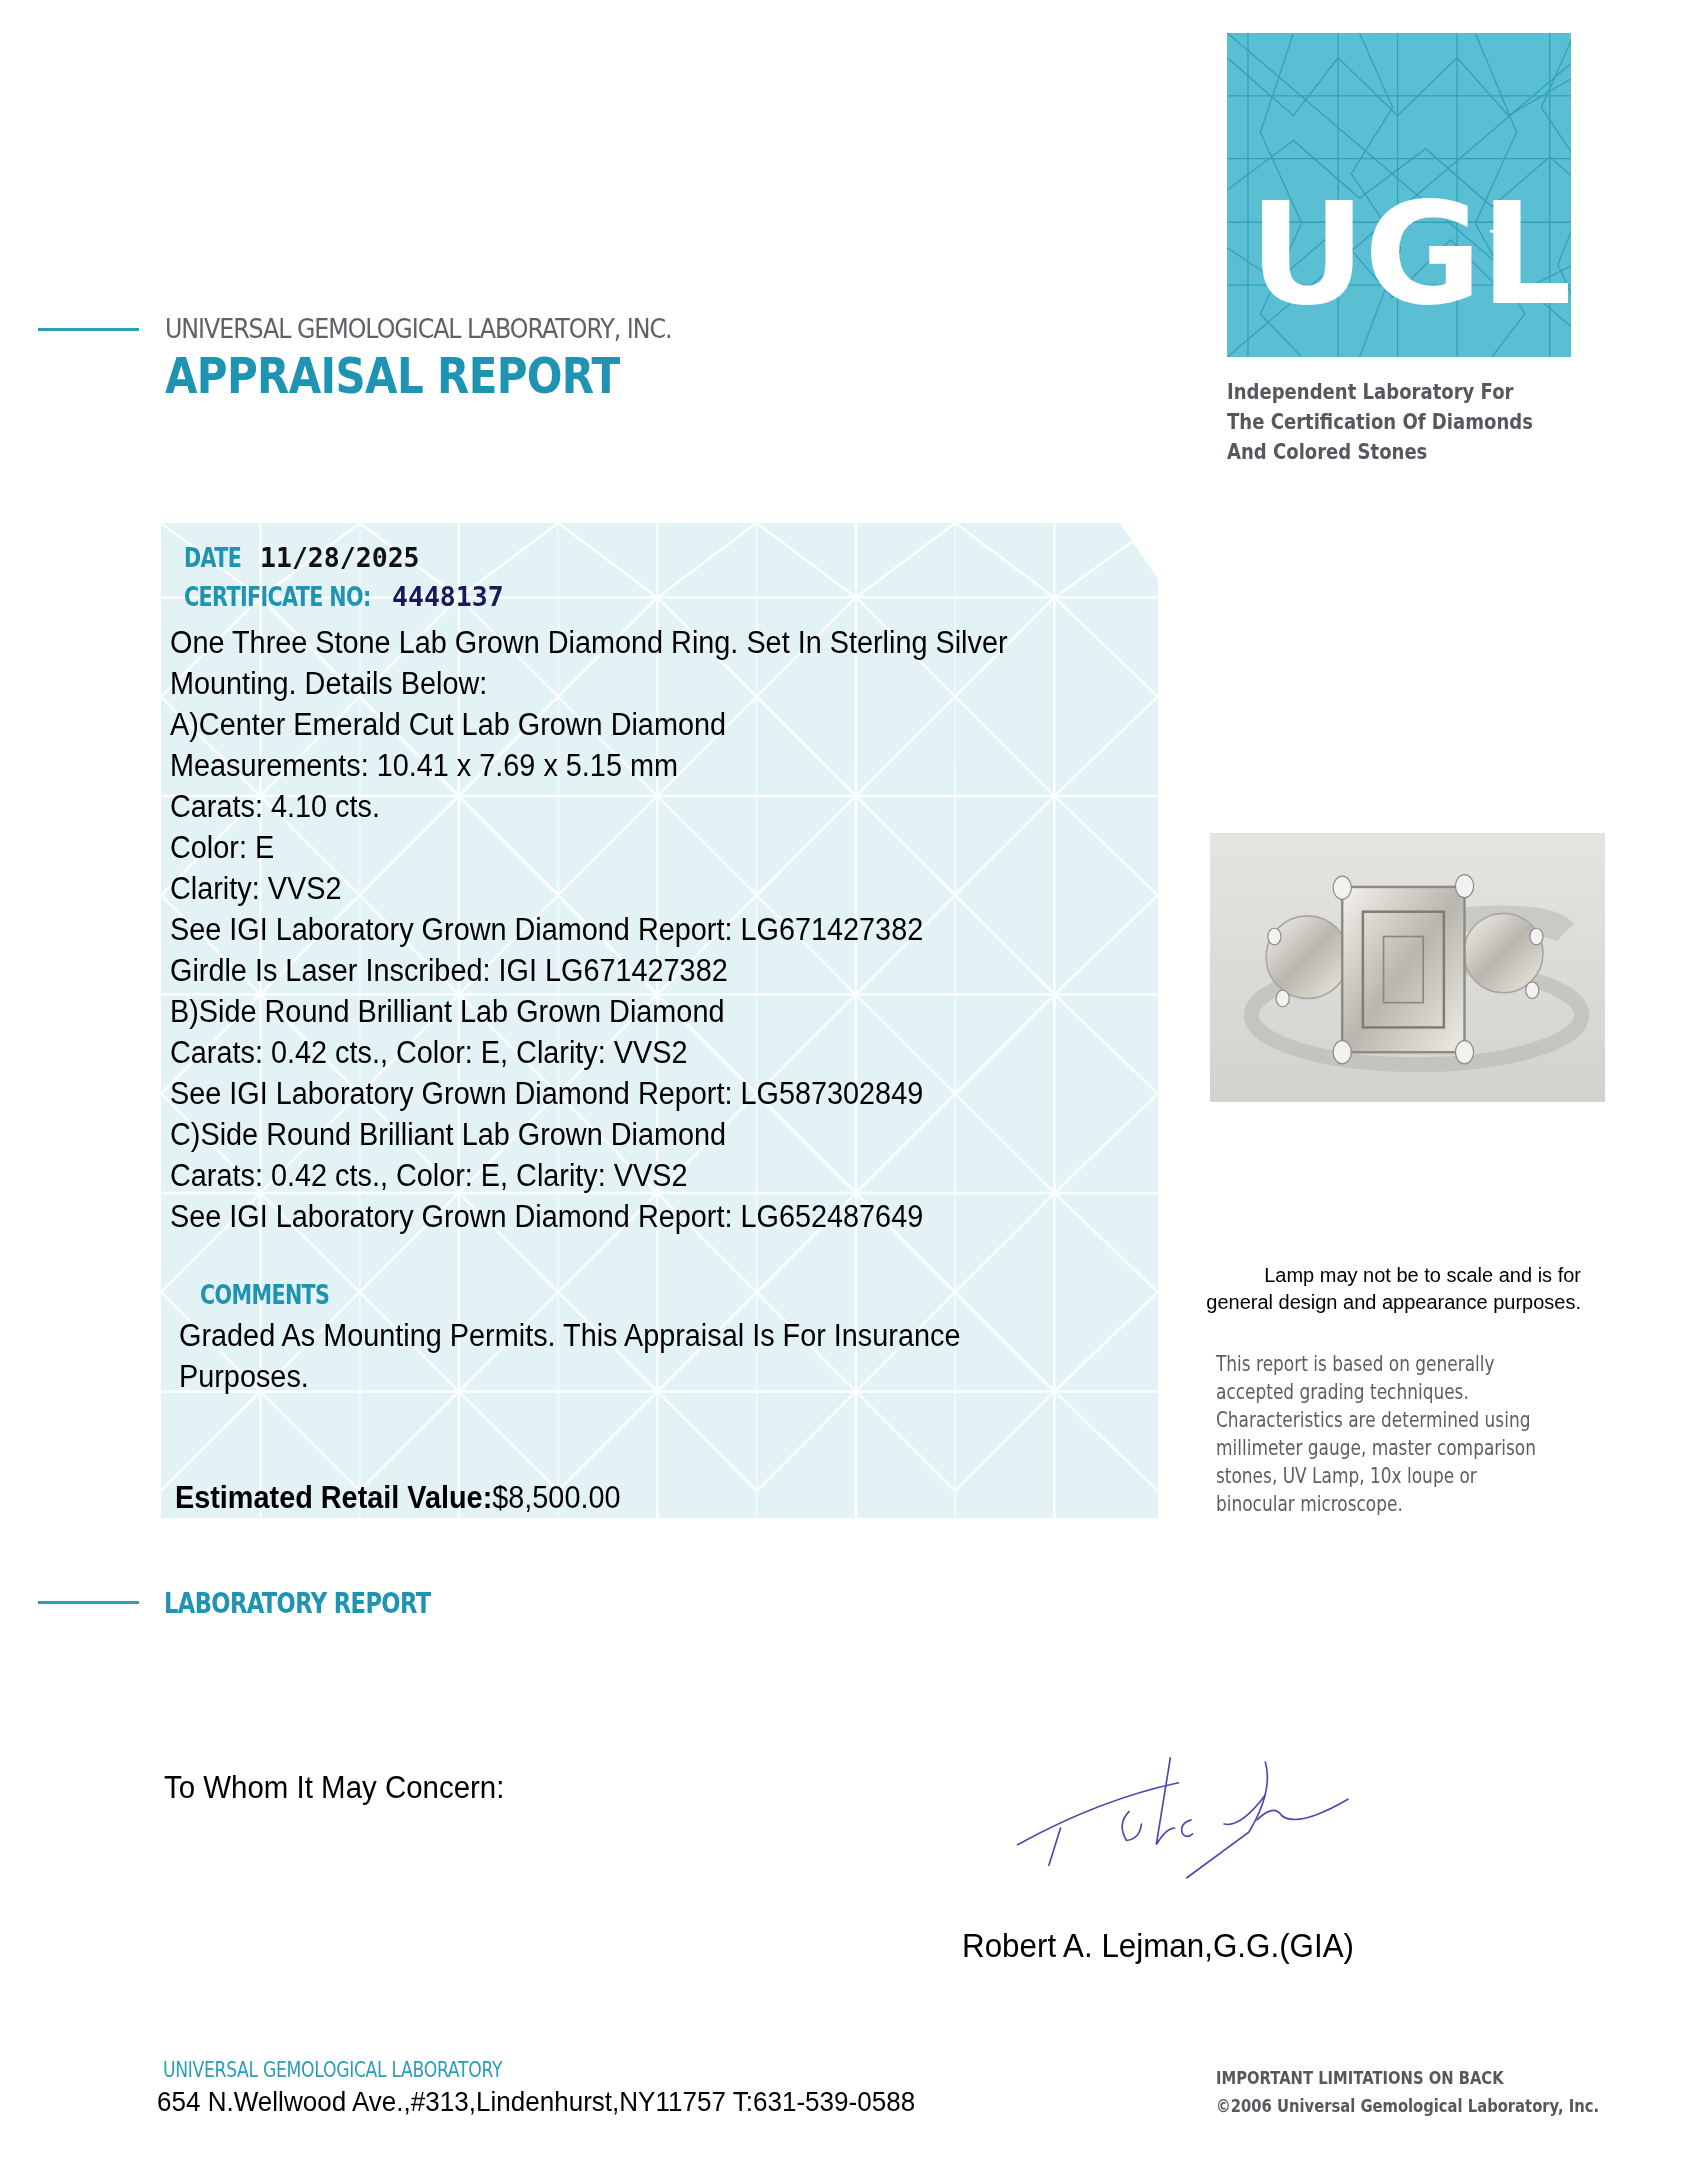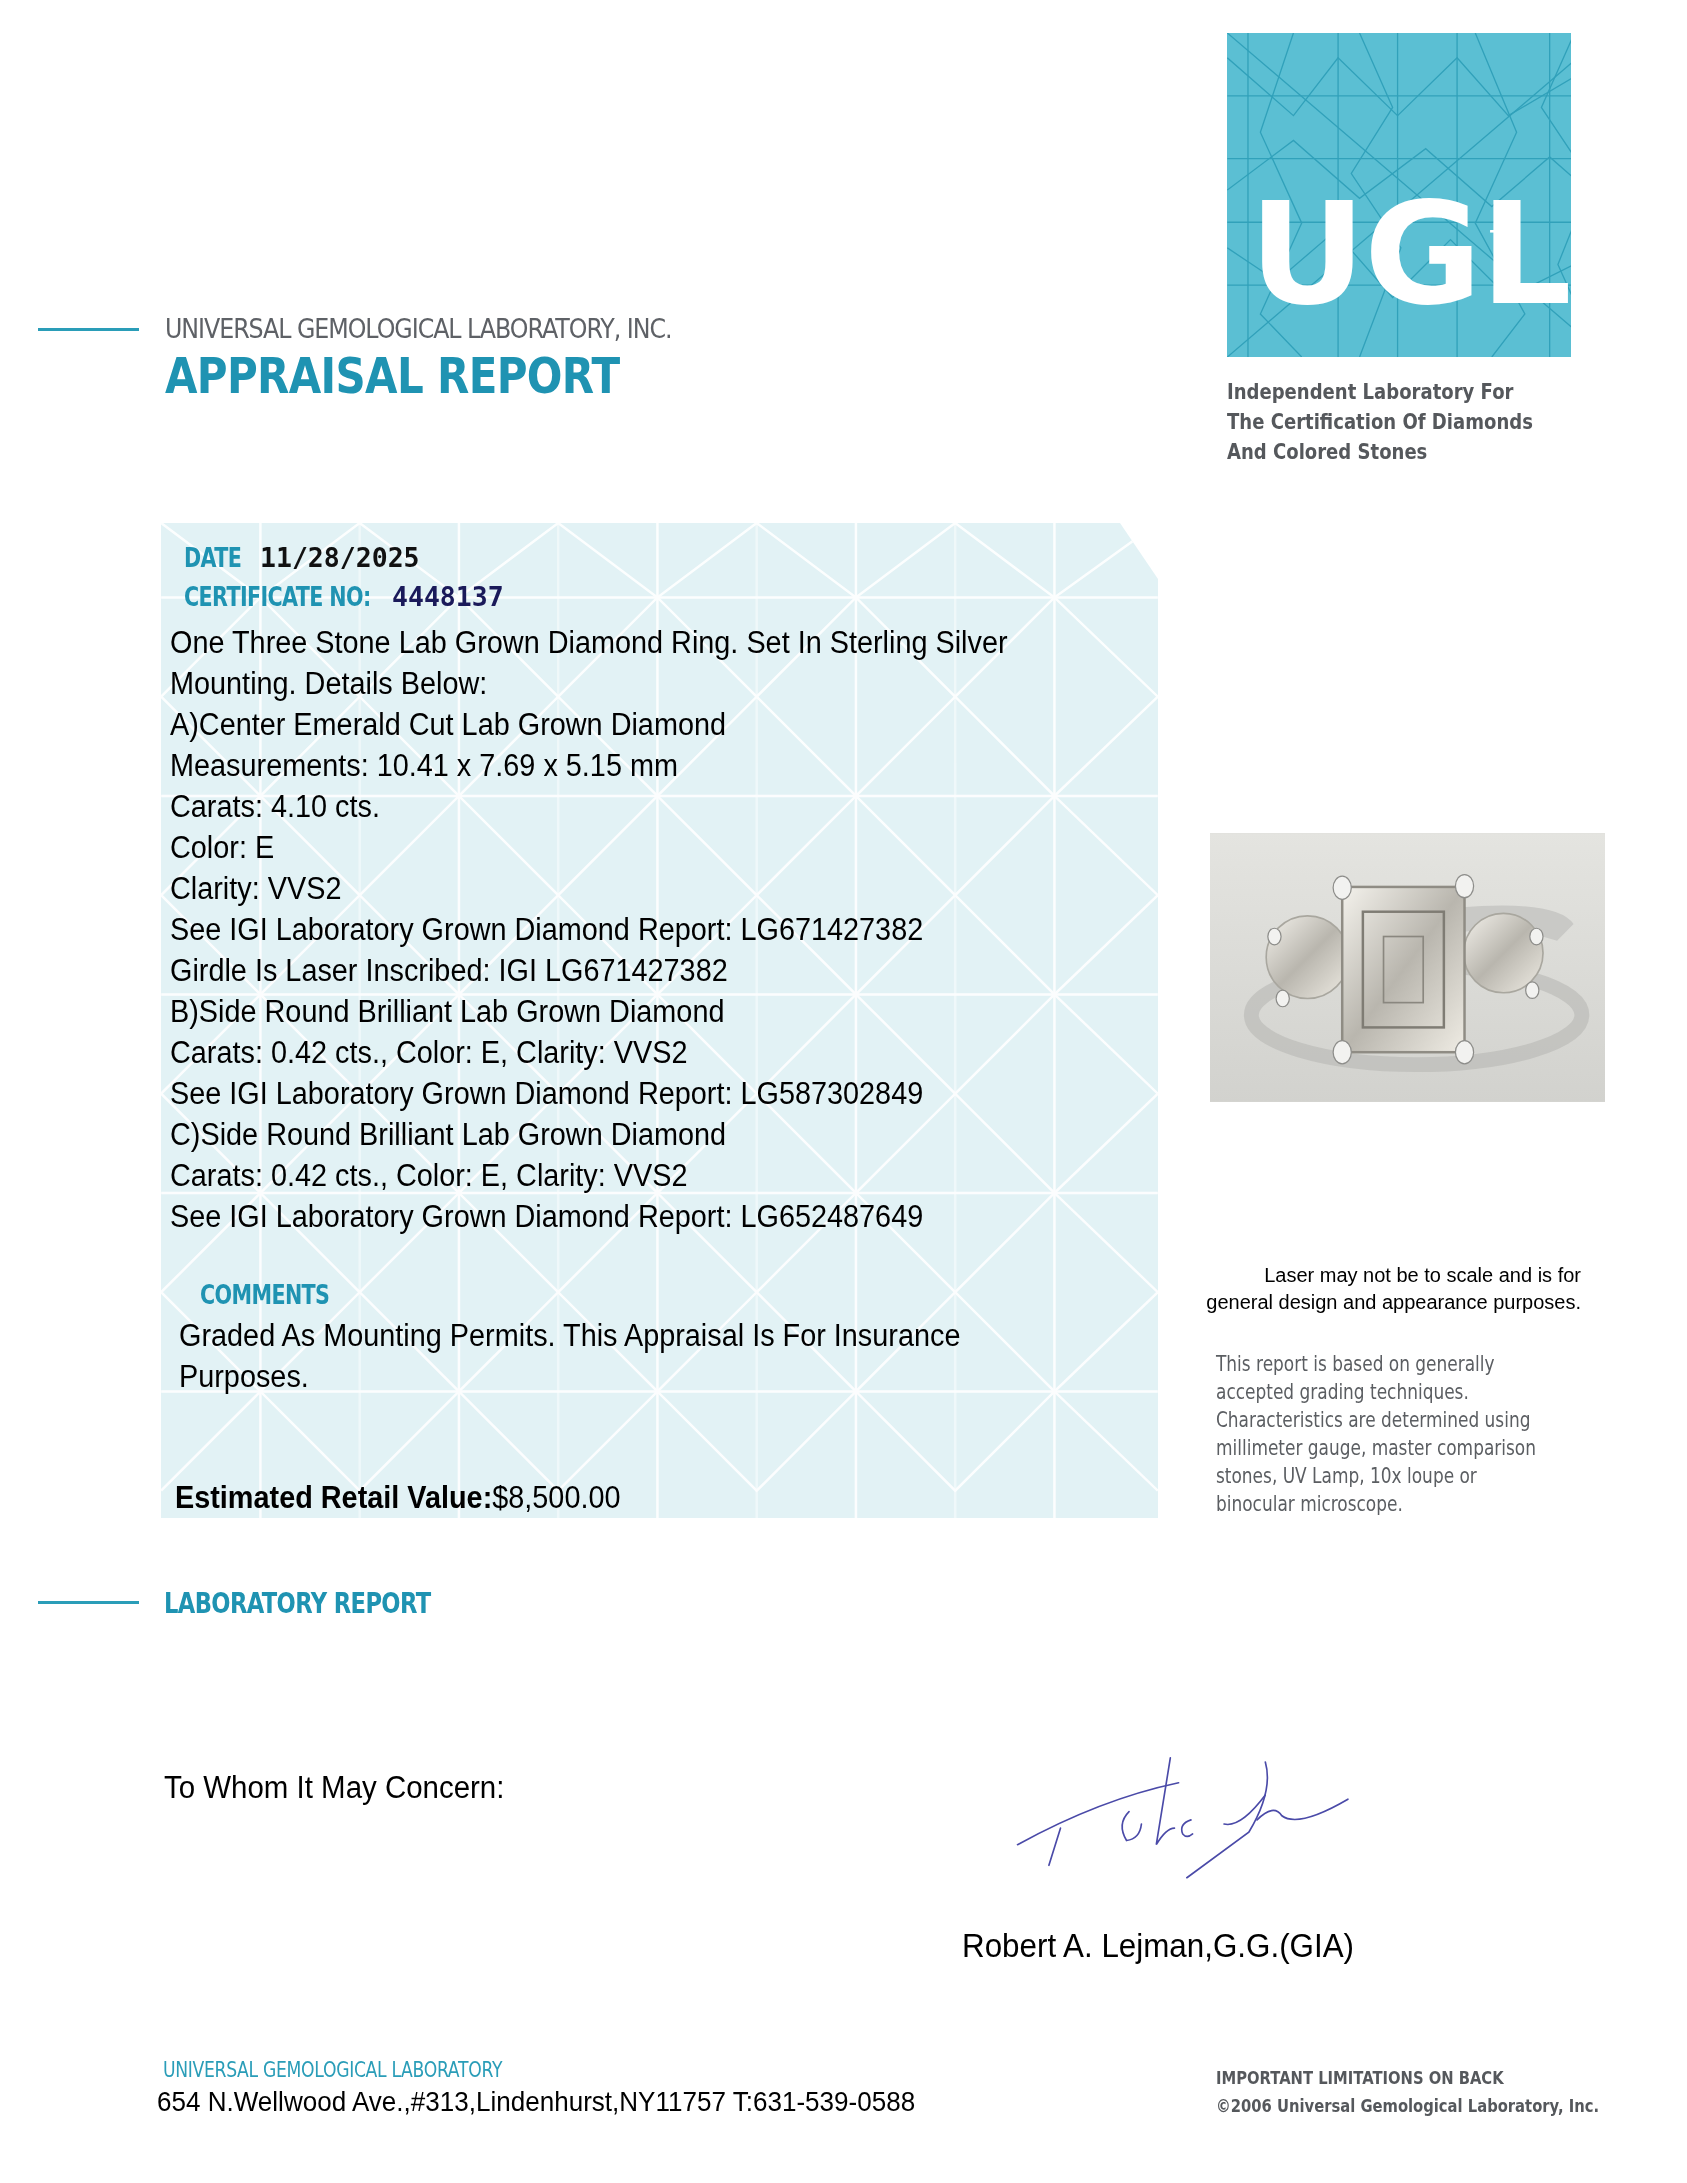--- a/index.html
+++ b/index.html
@@ -188,21 +188,21 @@
       <ellipse cx="160" cy="265" rx="11" ry="14"></ellipse>
         <ellipse cx="308" cy="265" rx="11" ry="14"></ellipse>
       <ellipse cx="78" cy="125" rx="8" ry="10"></ellipse>
         <ellipse cx="88" cy="200" rx="8" ry="10"></ellipse>
       <ellipse cx="395" cy="125" rx="8" ry="10"></ellipse>
         <ellipse cx="390" cy="190" rx="8" ry="10"></ellipse>
     </g>
   </svg>
 </div>
 <div class="abs photo-caption">
-  <div>Laser may not be to scale and is for</div>
+  <div>Lamp may not be to scale and is for</div>
   <div>general design and appearance purposes.</div>
 </div>
 <div class="abs method-note">
   <div>This report is based on generally</div>
   <div>accepted grading techniques.</div>
   <div>Characteristics are determined using</div>
   <div>millimeter gauge, master comparison</div>
   <div>stones, UV Lamp, 10x loupe or</div>
   <div>binocular microscope.</div>
 </div>

